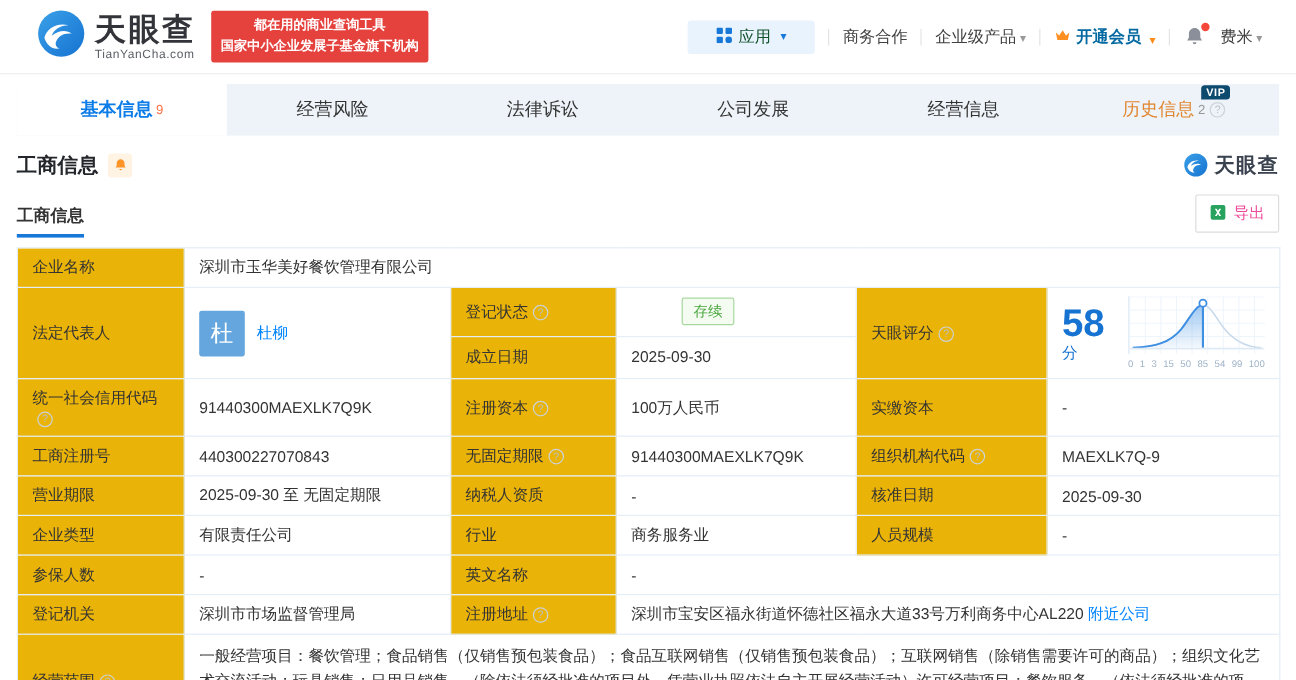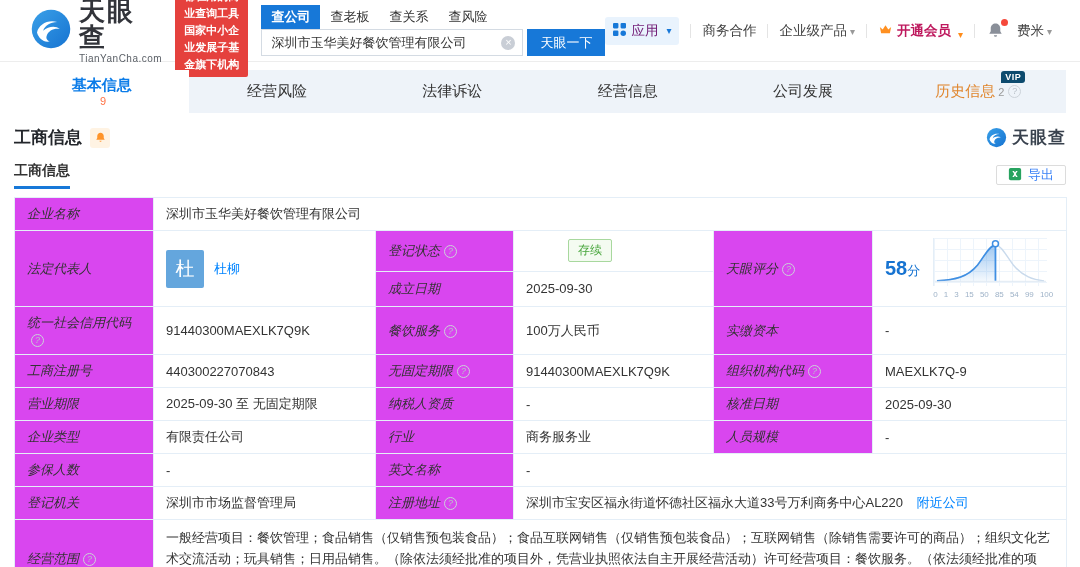--- a/index.html
+++ b/index.html
@@ -20,36 +20,36 @@
   .sline { display:flex; margin-top:0; }
   .sbox { position:relative; }
   .sbox input { width:262px; height:27px; border:1px solid #d4dbe3; padding:0 26px 0 9px;
                 font-size:13px; color:#333; outline:none; font-family:inherit; }
   .sclear { position:absolute; right:8px; top:7px; width:14px; height:14px; border-radius:50%;
             background:#c9ced6; cursor:pointer; }
   .sclear::after { content:"×"; color:#fff; font-size:11px; line-height:13px; display:block; text-align:center; }
   .sbtn { width:78px; height:27px; margin-left:4px; background:#1778d8; color:#fff; border:none;
           font-size:13px; cursor:pointer; font-family:inherit; }
   .nav { margin-left:auto; display:flex; align-items:center; gap:11px; font-size:13.5px; white-space:nowrap; }
-  .pill { background:#e9f3fd; color:#701a75; padding:5px 8px; border-radius:3px; display:flex;
+  .pill { background:#e9f3fd; color:#14532d; padding:5px 24px; border-radius:3px; display:flex;
           align-items:center; gap:5px; cursor:pointer; }
   .caret::after { content:"▾"; font-size:10px; margin-left:3px; color:#999; }
   .pill.caret::after { color:#1778d8; }
   .vdiv { width:1px; height:14px; background:#e4e4e4; }
   .nav-item { cursor:pointer; color:#404040; }
-  .vip-link { color:#be185d; font-weight:bold; display:flex; align-items:flex-end; gap:4px; cursor:pointer; }
+  .vip-link { color:#0369a1; font-weight:bold; display:flex; align-items:flex-end; gap:4px; cursor:pointer; }
   .vip-link.caret::after { color:#ff8c1a; }
   .bell-wrap { position:relative; cursor:pointer; width:20px; height:20px; }
   .bell-dot { position:absolute; top:-2px; right:-2px; width:7px; height:7px; border-radius:50%; background:#f5483b; }
 
   
   .tabbar { margin:8px 14px 0; background:#eef3f9; display:flex; height:43px; }
   .tab { flex:1; display:flex; align-items:center; justify-content:center; font-size:15px; color:#333;
          cursor:pointer; position:relative; }
-  .tab.active { background:#fff; color:#0b7ce8; font-weight:bold;flex-direction:column; }
+  .tab.active { background:#fff; color:#0b7ce8; font-weight:bold; }
   .tab sup { font-size:11px; font-weight:normal; margin-left:3px; vertical-align:super; }
   .tab.active sup { color:#ff7245; }
   .tab.history { color:#e0862e; }
   .tab.history sup { color:#999; }
   .tab-label-wrap { position:relative; display:inline-block; }
   .vip-badge { position:absolute; top:-11px; right:-30px; background:#0c4a6e; color:#fff; font-size:9px;
                font-weight:bold; padding:1px 4px; border-radius:3px 3px 3px 0; letter-spacing:.5px; }
   .help { display:inline-block; width:13px; height:13px; border:1px solid #ccd2d9; border-radius:50%;
           color:#b9c0c8; font-size:9px; line-height:11px; text-align:center; margin-left:4px;
           vertical-align:middle; cursor:pointer; }
@@ -62,36 +62,36 @@
   .sec-bell { width:20px; height:20px; background:#fff3e3; border-radius:3px; margin-left:8px;
               display:flex; align-items:center; justify-content:center; cursor:pointer; }
   .wm { margin-left:auto; display:flex; align-items:center; gap:5px; }
   .wm-txt { font-size:17px; font-weight:bold; color:#39424e; letter-spacing:1px; }
   .subtabs { display:flex; align-items:flex-end; margin-top:13px; }
   .subtab { font-size:14px; padding-bottom:9px; position:relative; cursor:pointer; }
   .subtab.active { color:#333; font-weight:bold; }
   .subtab.active::after { content:""; position:absolute; left:0; right:0; bottom:0; height:3px; background:#1778d8; }
   .subtab.inactive { color:#c6c6c6; margin-left:26px; }
   .export-btn { margin-left:auto; display:flex; align-items:center; gap:6px; border:1px solid #dcdcdc;
-                background:#fff; border-radius:2px; height:20px; padding:0 11px; font-size:13px; color:#3b82f6;
+                background:#fff; border-radius:2px; height:32px; padding:0 11px; font-size:13px; color:#ec4899;
                 cursor:pointer; margin-bottom:4px; font-family:inherit; }
 
   
   table.info { width:1052px; border-collapse:collapse; table-layout:fixed; margin-top:8px; }
   table.info td { border:1px solid #e4eef7; font-size:13px; padding:7px 12px; color:#333; vertical-align:middle;
                   word-break:break-all; }
-  td.lbl { background:#d946ef; color:#555e6d;font-style:italic; }
+  td.lbl { background:#eab308; color:#555e6d; }
   .badge-green { display:inline-block; border:1px solid #a8d89e; background:#f4fbf1; color:#48a63c;
                  font-size:12px; padding:2px 9px; border-radius:2px;margin-left:42px; }
   .rep-cell { display:flex; align-items:center; gap:10px; }
   .avatar { width:38px; height:38px; background:#64a6dd; color:#fff; font-size:19px; border-radius:2px;
             display:flex; align-items:center; justify-content:center; cursor:pointer; flex:0 0 38px; }
   .link { color:#0084ff; text-decoration:none; cursor:pointer; }
   .score-cell { display:flex; align-items:center; gap:13px; }
-  .score-num { font-size:20px; font-weight:bold; color:#1673d1; line-height:1; }
+  .score-num { font-size:32px; font-weight:bold; color:#1673d1; line-height:1; }
   .score-unit { font-size:13px; color:#1673d1; }
   .chart-box { width:120px; }
   .chart-grid { background-image:linear-gradient(#edf4fb 1px,transparent 1px),
                                  linear-gradient(90deg,#edf4fb 1px,transparent 1px);
                 background-size:13px 11px; border-left:1px solid #e4eef7; }
   .axis { display:flex; justify-content:space-between; font-size:8px; color:#9fb3c8; margin-top:1px; }
   .scope-text { line-height:1.62; word-break:break-all; }
 </style>
 </head>
 <body>
@@ -113,35 +113,20 @@
     <span>
       <div class="logo-cn">天眼查</div>
       <div class="logo-en">TianYanCha.com</div>
     </span>
   </div>
   <div class="slogan">
     <div>都在用的商业查询工具</div>
     <div>国家中小企业发展子基金旗下机构</div>
   </div>
 
-  <div class="search">
-    <div class="stabs">
-      <span class="stab active">查公司</span>
-      <span class="stab">查老板</span>
-      <span class="stab">查关系</span>
-      <span class="stab">查风险</span>
-    </div>
-    <div class="sline">
-      <span class="sbox">
-        <input type="text" value="深圳市玉华美好餐饮管理有限公司" style="">
-        <span class="sclear"></span>
-      </span>
-      <button class="sbtn">天眼一下</button>
-    </div>
-  </div>
 
   <div class="nav">
     <span class="pill caret">
       <span>
         <svg viewBox="0 0 18 18" width="13" height="13">
             <g fill="#1778d8">
           <rect x="0" y="0" width="7.5" height="7.5" rx="1.5"></rect>
               <rect x="10.5" y="0" width="7.5" height="7.5" rx="1.5"></rect>
           <rect x="0" y="10.5" width="7.5" height="7.5" rx="1.5"></rect>
               <circle cx="14.2" cy="14.2" r="3.8"></circle>
@@ -179,24 +164,24 @@
     <span>基本信息</span>
       <sup>9</sup>
   </div>
   <div class="tab">
       <span>经营风险</span>
     </div>
   <div class="tab">
       <span>法律诉讼</span>
     </div>
   <div class="tab">
-      <span>经营信息</span>
+      <span>公司发展</span>
     </div>
   <div class="tab">
-      <span>公司发展</span>
+      <span>经营信息</span>
     </div>
   <div class="tab history">
     <span class="tab-label-wrap">
       <span>历史信息</span>
       <span class="vip-badge">VIP</span>
     </span>
     <sup>2</sup>
     <span class="help"></span>
   </div>
 </div>
@@ -298,21 +283,21 @@
       </td>
     </tr>
     <tr>
       <td class="lbl"><span>成立日期</span></td>
       <td>2025-09-30</td>
     </tr>
 
     <tr>
       <td class="lbl"><span>统一社会信用代码</span><span class="help"></span></td>
       <td>91440300MAEXLK7Q9K</td>
-      <td class="lbl"><span>餐饮服务</span><span class="help"></span></td>
+      <td class="lbl"><span>注册资本</span><span class="help"></span></td>
       <td>100万人民币</td>
       <td class="lbl"><span>实缴资本</span></td>
       <td>-</td>
     </tr>
 
     <tr>
       <td class="lbl"><span>工商注册号</span></td>
       <td>440300227070843</td>
       <td class="lbl"><span>无固定期限</span><span class="help"></span></td>
       <td>91440300MAEXLK7Q9K</td>
@@ -344,21 +329,21 @@
       <td class="lbl"><span>英文名称</span></td>
       <td colspan="3">-</td>
     </tr>
 
     <tr>
       <td class="lbl"><span>登记机关</span></td>
       <td>深圳市市场监督管理局</td>
       <td class="lbl"><span>注册地址</span><span class="help"></span></td>
       <td colspan="3">
         <span>深圳市宝安区福永街道怀德社区福永大道33号万利商务中心AL220</span>
-        <a class="link" style="margin-left:10px">附近公司</a>
+        <a class="link" style="">附近公司</a>
       </td>
     </tr>
 
     <tr>
       <td class="lbl"><span>经营范围</span><span class="help"></span></td>
       <td colspan="5">
         <div class="scope-text">一般经营项目：餐饮管理；食品销售（仅销售预包装食品）；食品互联网销售（仅销售预包装食品）；互联网销售（除销售需要许可的商品）；组织文化艺术交流活动；玩具销售；日用品销售。（除依法须经批准的项目外，凭营业执照依法自主开展经营活动）许可经营项目：餐饮服务。（依法须经批准的项目，经相关部门批准后方可开展经营活动，具体经营项目以相关部门批准文件或许可证件为准）</div>
       </td>
     </tr>
   </tbody>

